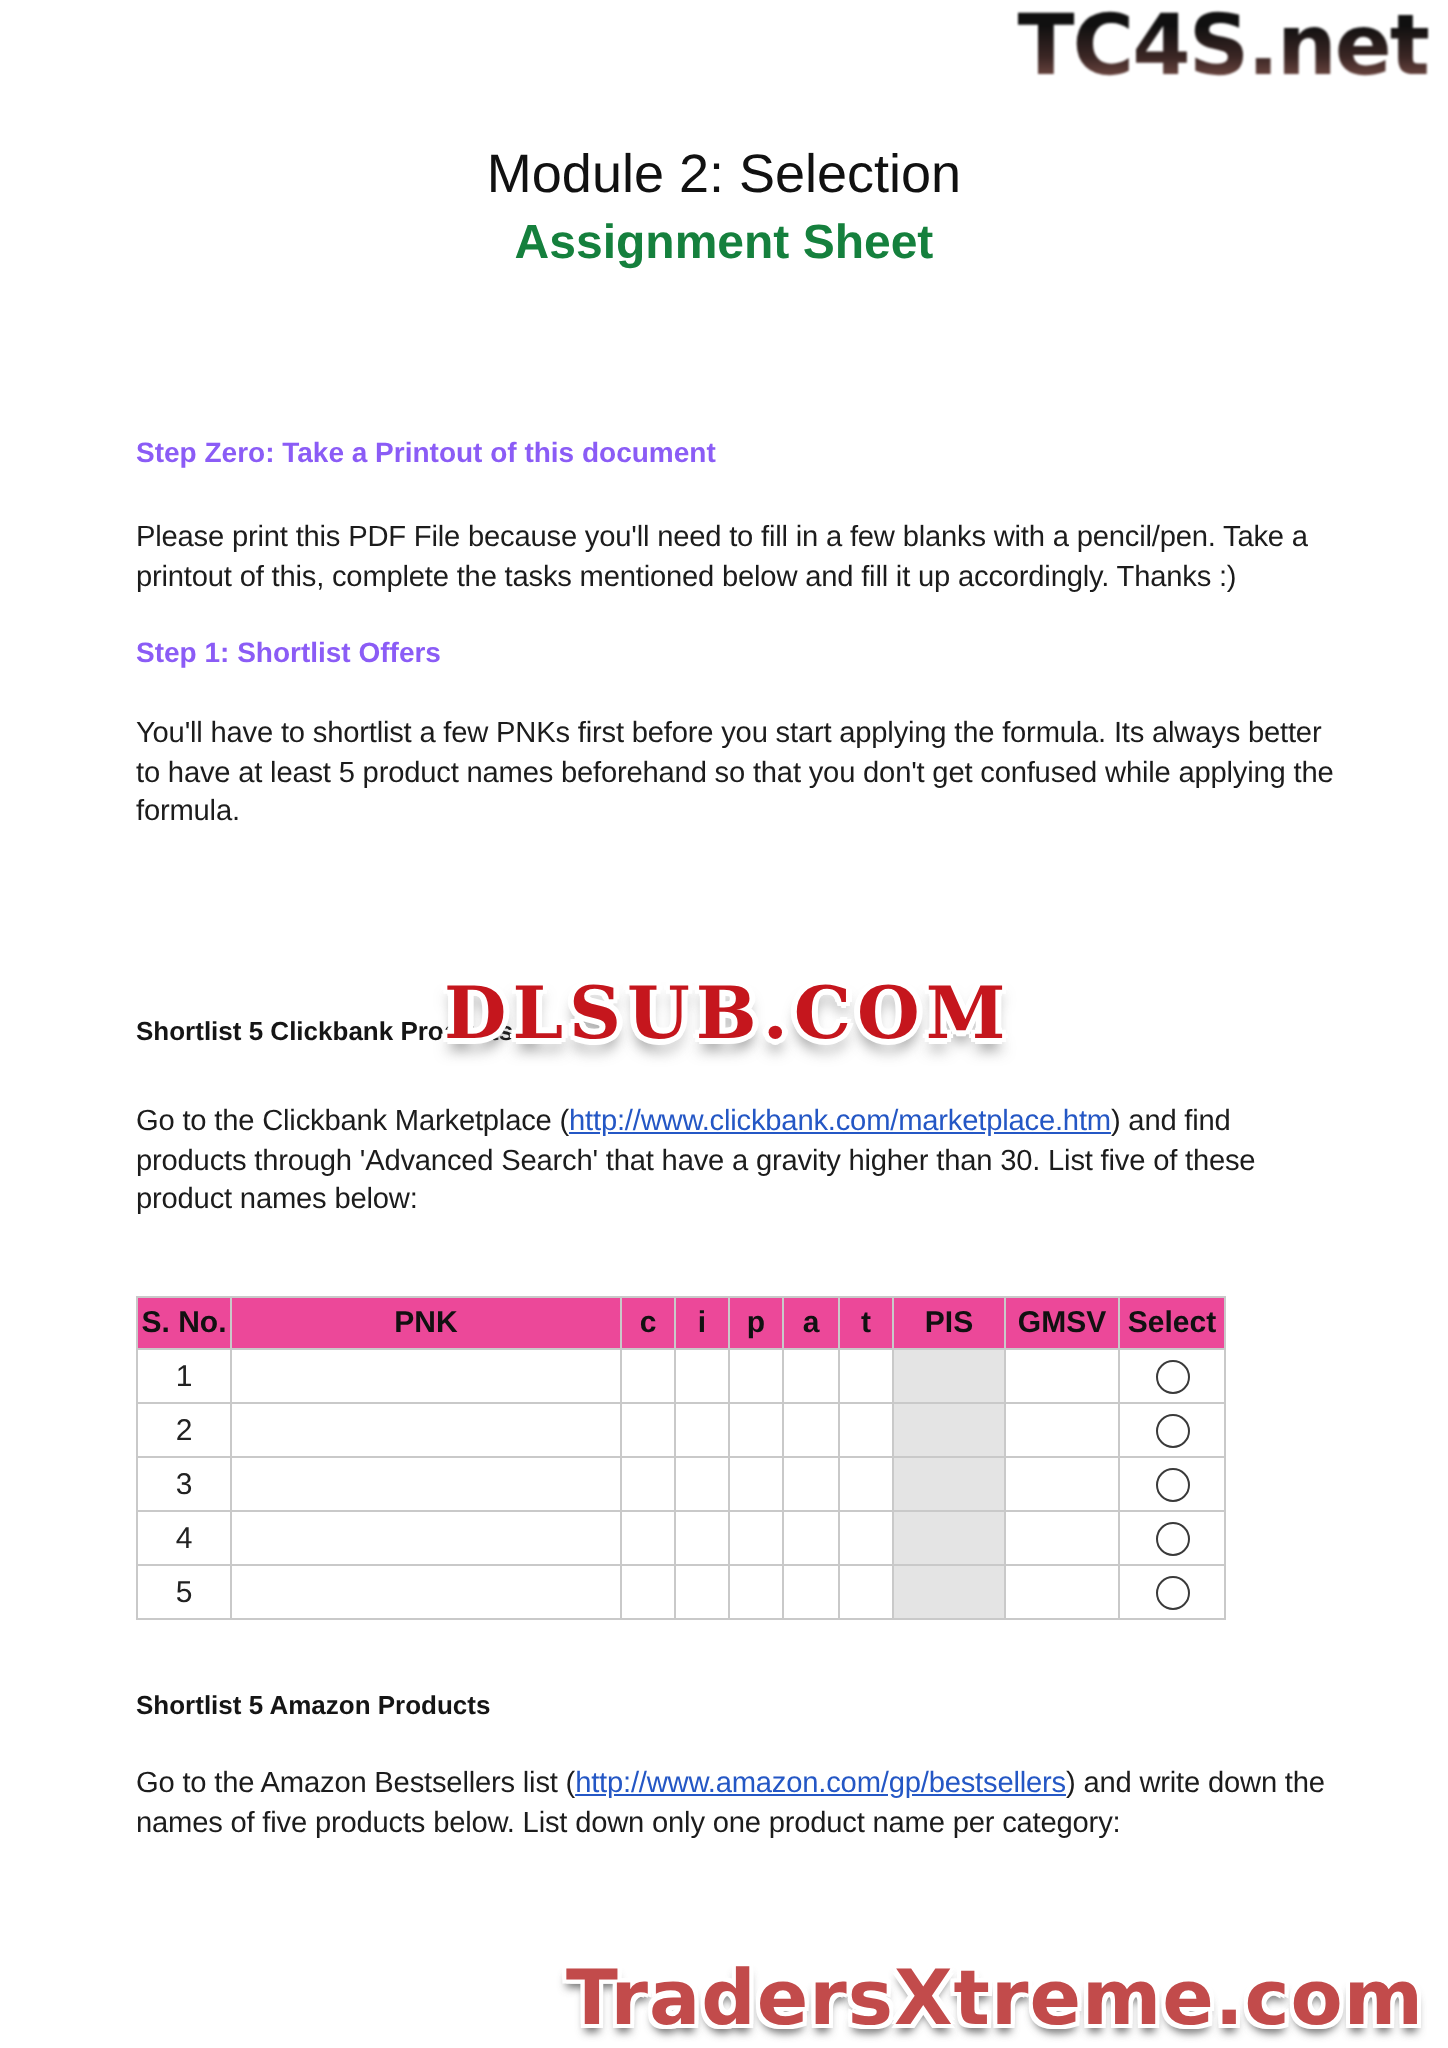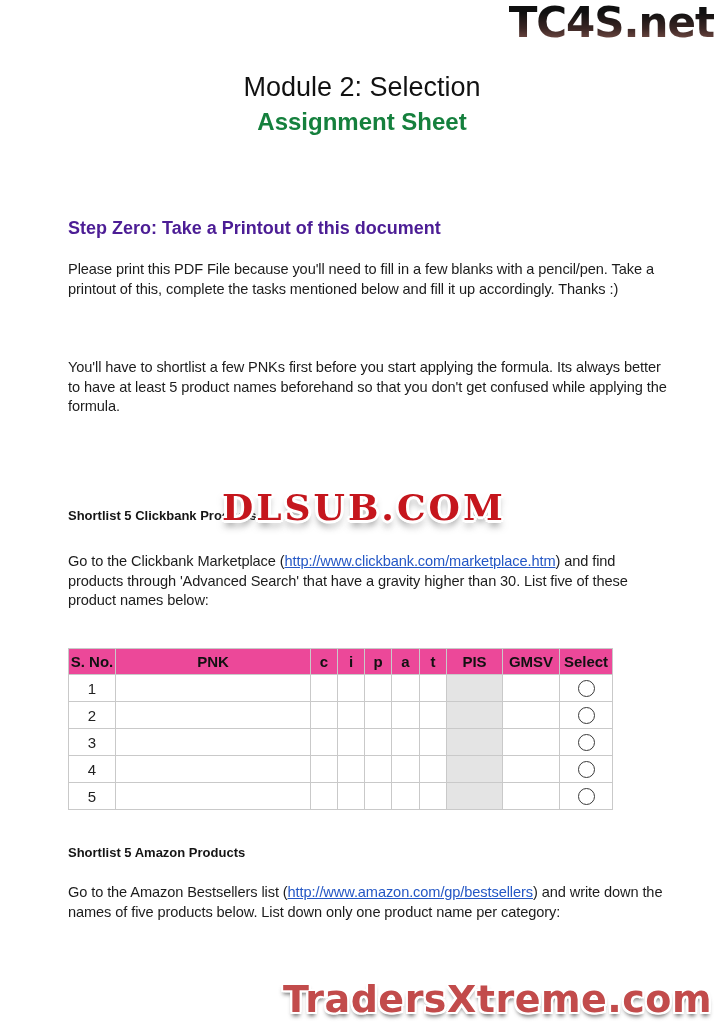--- a/index.html
+++ b/index.html
@@ -10,21 +10,21 @@
   .top-logo{
     position:absolute;top:-2px;right:10px;
     font-family:"DejaVu Sans",sans-serif;font-weight:bold;font-size:42px;letter-spacing:-1px;
     background:linear-gradient(180deg,#101010 30%,#3a2624 62%,#8a5a52 95%);
     -webkit-background-clip:text;background-clip:text;color:transparent;
     filter:blur(0.4px);
   }
   .title{position:absolute;top:72px;left:0;width:100%;text-align:center;font-size:27px;font-weight:400;color:#111;}
   .subtitle{position:absolute;top:108px;left:0;width:100%;text-align:center;font-size:24px;font-weight:bold;color:#15803d;}
   .body{position:absolute;left:68px;width:600px;font-size:14.6px;line-height:19.5px;letter-spacing:-0.1px;margin:0;}
-  .h-big{position:absolute;left:68px;font-size:18px;font-weight:bold;margin:0;color:#4c1d95;}
+  .h-big{position:absolute;left:68px;font-size:14px;font-weight:bold;margin:0;color:#8b5cf6;}
   .h-small{position:absolute;left:68px;font-size:13px;font-weight:bold;margin:0;color:#151515;}
   a.doclink{color:#2457C5;text-decoration:underline;}
   .watermark{
     position:absolute;top:486px;left:222px;
     font-family:"DejaVu Serif",serif;font-weight:bold;font-size:36px;letter-spacing:3px;
     color:#C5161D;white-space:nowrap;z-index:5;
     text-shadow:
       -2px -2px 0 #fff, 2px -2px 0 #fff, -2px 2px 0 #fff, 2px 2px 0 #fff,
       -3px 0 0 #fff, 3px 0 0 #fff, 0 -3px 0 #fff, 0 3px 0 #fff,
       0 6px 7px rgba(90,90,90,.65);
@@ -64,20 +64,21 @@
 
   <div class="top-logo">TC4S.net</div>
 
   <div class="title">Module 2: Selection</div>
   <div class="subtitle">Assignment Sheet</div>
 
 
   <h2 class="h-big t218">Step Zero: Take a Printout of this document</h2>
   <p class="body t260">Please print this PDF File because you'll need to fill in a few blanks with a pencil/pen. Take a printout of this, complete the tasks mentioned below and fill it up accordingly. Thanks :)</p>
 
+  <h2 class="h-big t318">Step 1: Shortlist Offers</h2>
   <p class="body t358">You'll have to shortlist a few PNKs first before you start applying the formula. Its always better to have at least 5 product names beforehand so that you don't get confused while applying the formula.</p>
 
   <h3 class="h-small t508">Shortlist 5 Clickbank Products</h3>
   <div class="watermark">DLSUB.COM</div>
 
   <p class="body t552"><span>Go to the Clickbank Marketplace (</span><a class="doclink" href="#">http://www.clickbank.com/marketplace.htm</a><span>) and find products through 'Advanced Search' that have a gravity higher than 30. List five of these product names below:</span></p>
 
   <table class="shortlist">
     <colgroup>
       <col style="width:47px">

